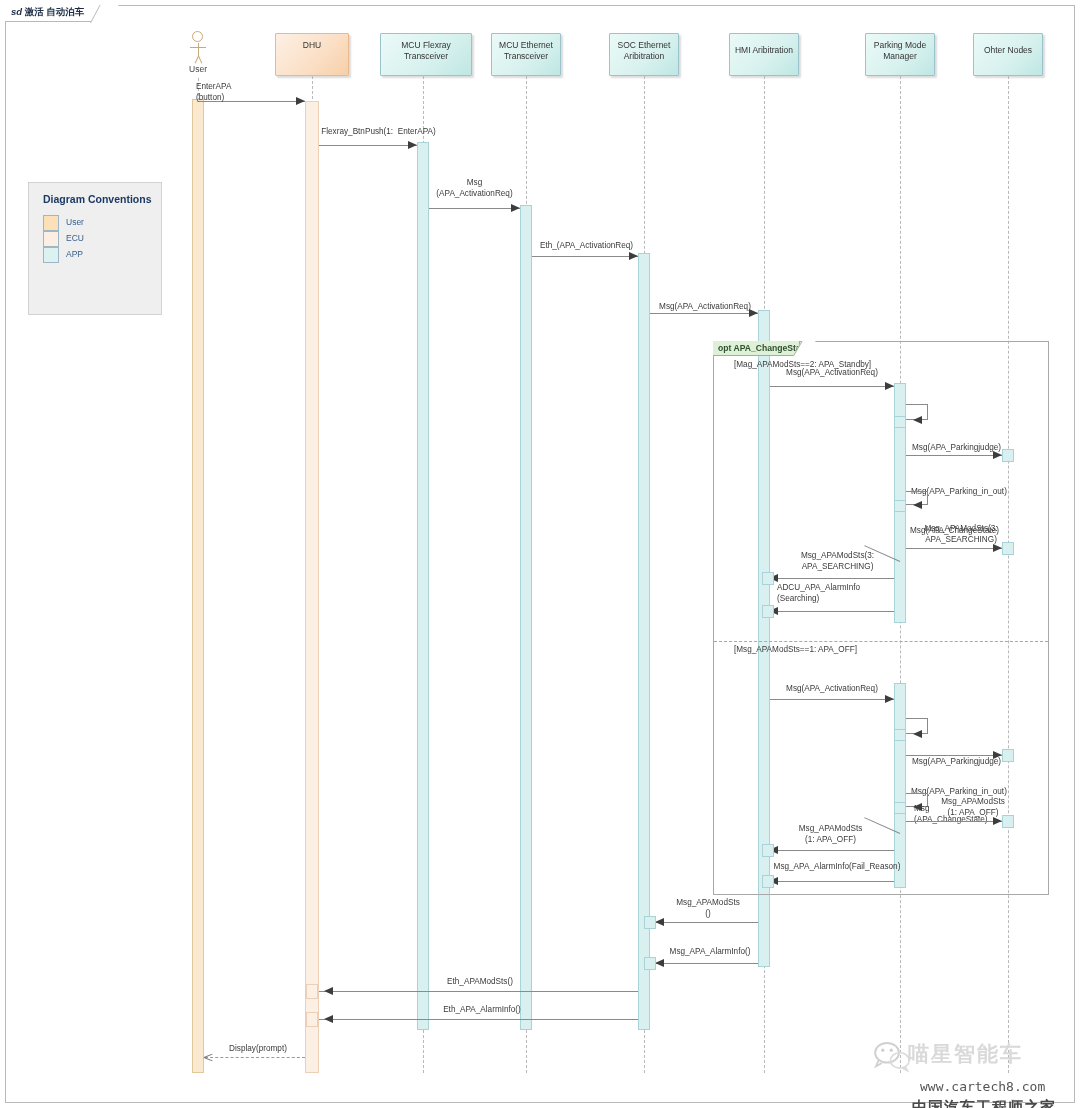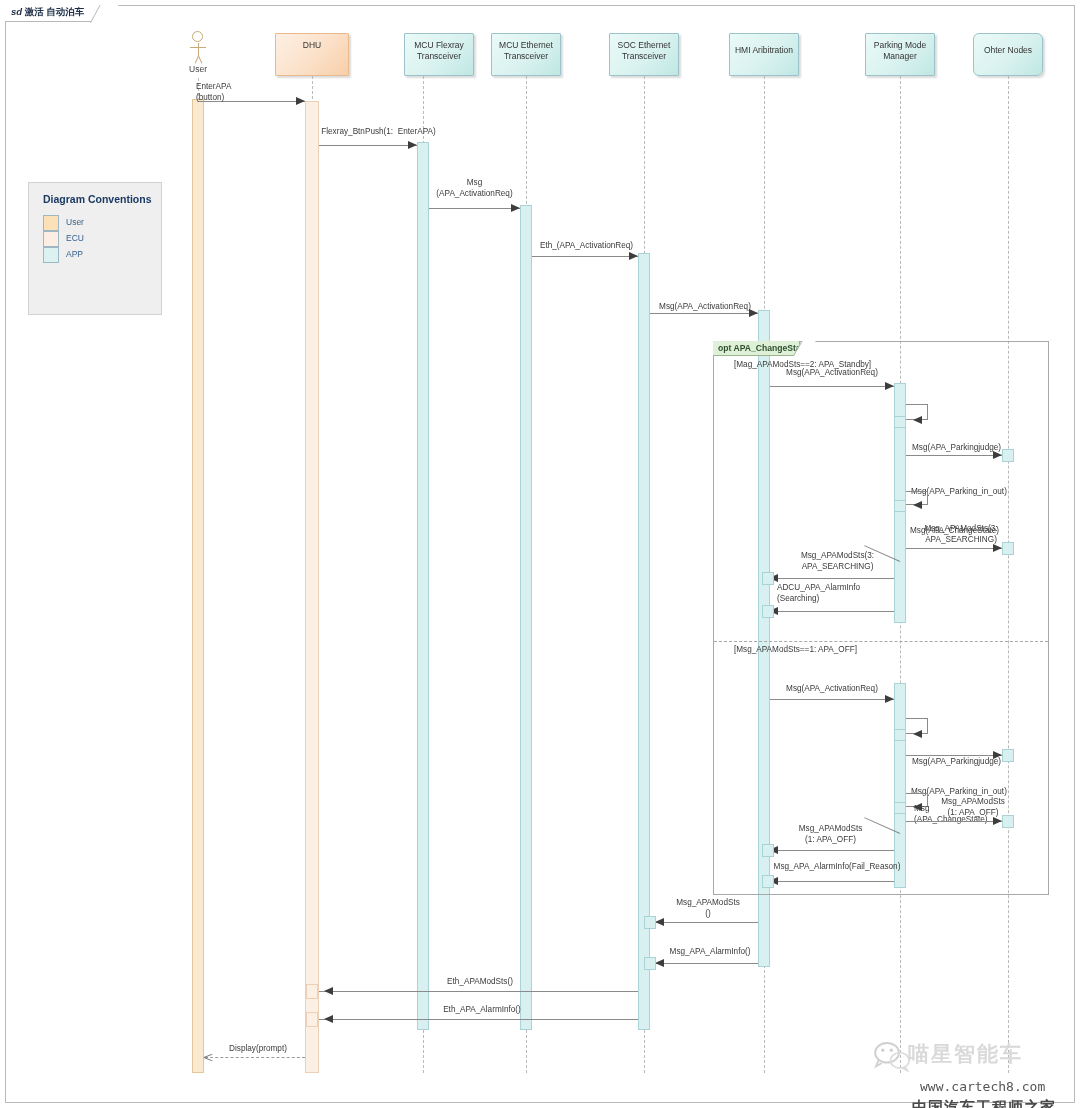--- a/index.html
+++ b/index.html
@@ -108,56 +108,56 @@
   <div class="actor-label" style="left:168px;top:64px;width:60px;">User</div>
   <div class="lifeline" style="left:198px;top:78px;height:995px;"></div>
   <div class="act user" style="left:192px;top:99px;width:12px;height:974px;"></div>
 
   <div class="head ecu" style="left:275px;top:33px;width:74px;height:43px;">
     <div class="ht" style="top:6px;">DHU</div>
   </div>
   <div class="lifeline" style="left:312px;top:76px;height:997px;"></div>
   <div class="act ecu" style="left:305px;top:101px;width:14px;height:972px;"></div>
 
-  <div class="head app" style="left:404px;top:33px;width:70px;height:43px;">
+  <div class="head app" style="left:380px;top:33px;width:92px;height:43px;">
     <div class="ht" style="top:6px;white-space:pre;">MCU Flexray
 Transceiver</div>
   </div>
   <div class="lifeline" style="left:423px;top:76px;height:997px;"></div>
   <div class="act" style="left:417px;top:142px;width:12px;height:888px;"></div>
 
   <div class="head app" style="left:491px;top:33px;width:70px;height:43px;">
     <div class="ht" style="top:6px;white-space:pre;">MCU Ethernet
 Transceiver</div>
   </div>
   <div class="lifeline" style="left:526px;top:76px;height:997px;"></div>
   <div class="act" style="left:520px;top:205px;width:12px;height:825px;"></div>
 
   <div class="head app" style="left:609px;top:33px;width:70px;height:43px;">
     <div class="ht" style="top:6px;white-space:pre;">SOC Ethernet
-Transceiver</div>
+Aribitration</div>
   </div>
   <div class="lifeline" style="left:644px;top:76px;height:997px;"></div>
   <div class="act" style="left:638px;top:253px;width:12px;height:777px;"></div>
 
   <div class="head app" style="left:729px;top:33px;width:70px;height:43px;">
     <div class="ht" style="top:11px;">HMI Aribitration</div>
   </div>
   <div class="lifeline" style="left:764px;top:76px;height:997px;"></div>
   <div class="act" style="left:758px;top:310px;width:12px;height:657px;"></div>
 
   <div class="head app" style="left:865px;top:33px;width:70px;height:43px;">
     <div class="ht" style="top:6px;white-space:pre;">Parking Mode
 Manager</div>
   </div>
   <div class="lifeline" style="left:900px;top:76px;height:997px;"></div>
   <div class="act" style="left:894px;top:383px;width:12px;height:240px;"></div>
   <div class="act" style="left:894px;top:683px;width:12px;height:205px;"></div>
 
-  <div class="head app" style="left:973px;top:33px;width:70px;height:43px;border-radius:6px;">
+  <div class="head app" style="left:973px;top:33px;width:70px;height:43px;">
     <div class="ht" style="top:11px;">Ohter Nodes</div>
   </div>
   <div class="lifeline" style="left:1008px;top:76px;height:997px;"></div>
 
   <div class="cf" style="left:713px;top:341px;width:336px;height:554px;"></div>
   <div class="cf-hdr" style="left:713px;top:341px;width:87px;">opt APA_ChangeState</div>
   <div class="cf-hdr-clip" style="left:793px;top:341px;"></div>
   <div class="cf-div" style="left:714px;top:641px;width:334px;"></div>
   <div class="guard" style="left:718px;top:360px;">[Mag_APAModSts==2: APA_Standby]</div>
   <div class="guard" style="left:718px;top:645px;">[Msg_APAModSts==1: APA_OFF]</div>

